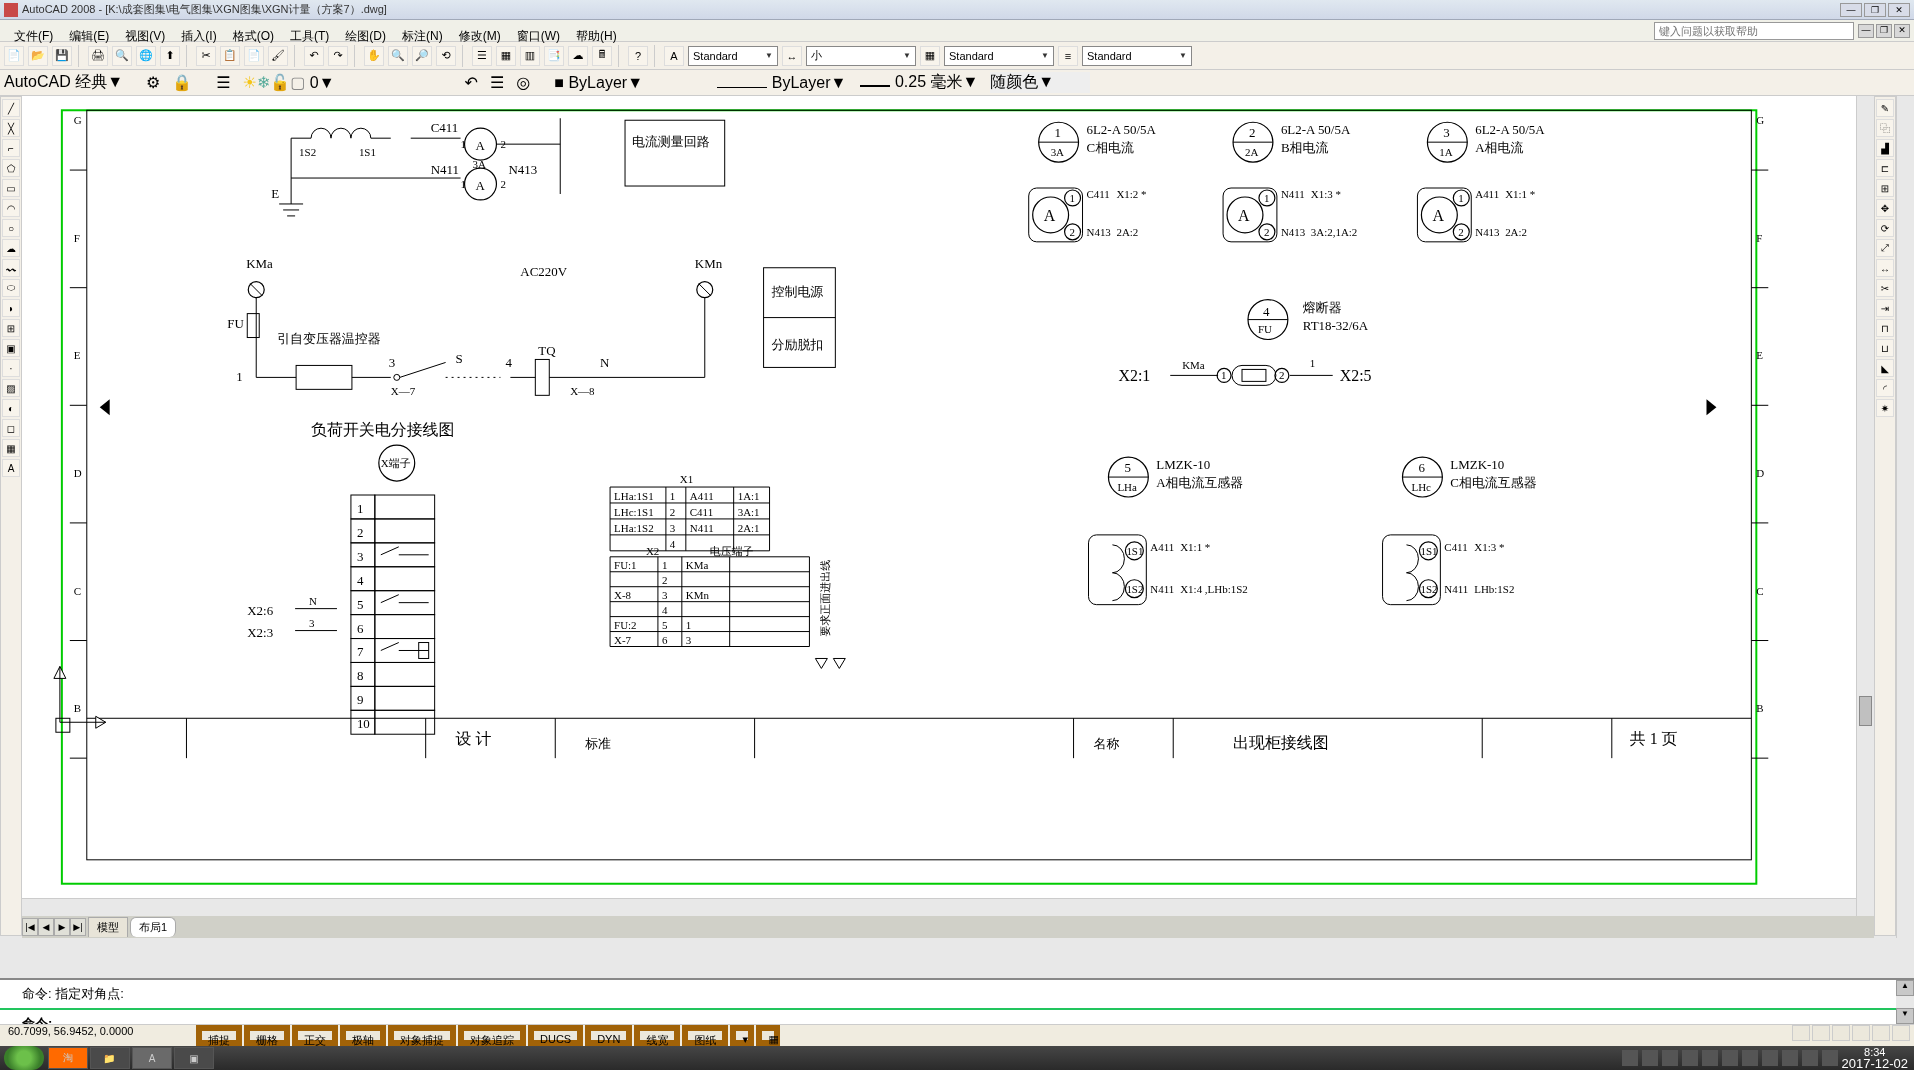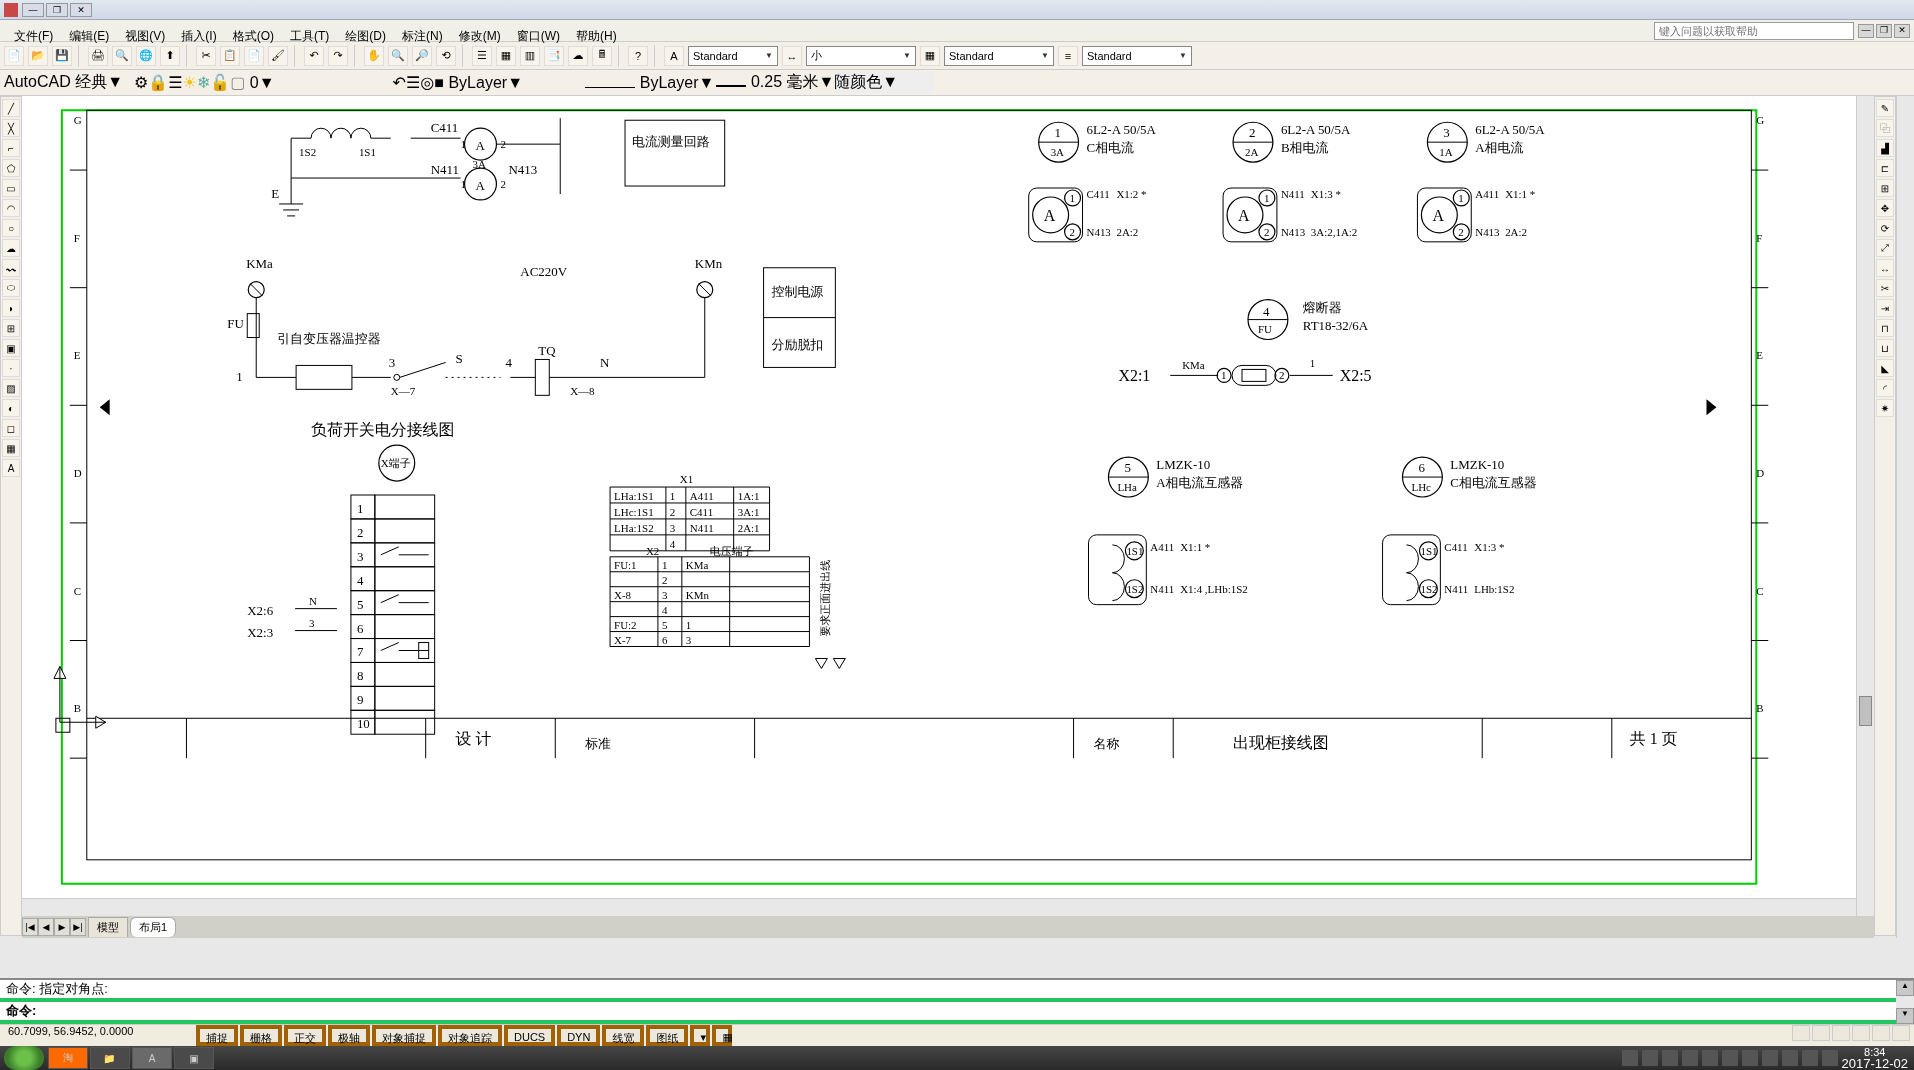--- a/index.html
+++ b/index.html
@@ -21,21 +21,21 @@
 
 
 .toolbar { height: 28px; background: #f4f0e8; border-bottom: 1px solid #ccc; display: flex; align-items: center; padding: 0 4px; gap: 4px; }
 .toolbar .tb-btn { width: 20px; height: 20px; background: #f8f4ec; border: 1px solid #ddd; cursor: pointer; display: flex; align-items: center; justify-content: center; font-size: 11px; }
 .toolbar .sep { width: 4px; height: 22px; border-left: 1px solid #ccc; margin: 0 2px; }
 .toolbar .combo { height: 20px; border: 1px solid #888; background: #fff; font-size: 11px; padding: 0 4px; display: flex; align-items: center; }
 .toolbar .combo .cv { white-space: nowrap; overflow: hidden; }
 .toolbar .combo .arr { margin-left: auto; font-size: 8px; color: #333; }
 
 
-.toolbar2 { height: 26px; background: #f4f0e8; border-bottom: 1px solid #ccc; display: flex; align-items: center; padding: 0 4px; gap: 0; }
+.toolbar2 { height: 26px; background: #f4f0e8; border-bottom: 1px solid #ccc; display: flex; align-items: center; padding: 0 4px; gap: 12px; }
 
 
 .leftpalette, .rightpalette { position: absolute; top: 96px; width: 22px; background: #f4f0e8; display: flex; flex-direction: column; gap: 2px; padding: 2px 0; border: 1px solid #ccc; }
 .leftpalette { left: 0; height: 840px; }
 .rightpalette { right: 0; width: 22px; height: 840px; }
 .palbtn { width: 18px; height: 18px; margin: 0 auto; background: #f8f4ec; border: 1px solid #ddd; cursor: pointer; font-size: 10px; display: flex; align-items: center; justify-content: center; }
 
 
 .drawarea { position: absolute; left: 22px; right: 40px; top: 96px; height: 842px; background: #fff; overflow: hidden; }
 .drawarea .vscroll { position: absolute; right: 0; top: 0; bottom: 22px; width: 18px; background: #e8e8e8; border-left: 1px solid #ccc; }
@@ -53,45 +53,48 @@
 .cad-border-inner { stroke: #000; stroke-width: 1; fill: none; }
 .cad-line { stroke: #000; stroke-width: 1; fill: none; }
 .cad-text { font-family: SimSun, serif; font-size: 13px; fill: #000; }
 .cad-text-sm { font-family: SimSun, serif; font-size: 11px; fill: #000; }
 .cad-text-lg { font-family: SimSun, serif; font-size: 16px; fill: #000; }
 .cad-circle { stroke: #000; stroke-width: 1.2; fill: none; }
 .ucs { stroke: #000; stroke-width: 1; fill: none; }
 
 
 .cmdarea { position: absolute; left: 0; right: 0; bottom: 46px; height: 46px; background: #fff; border-top: 2px solid #888; font-family: SimSun, monospace; font-size: 13px; }
-.cmdarea .cmdline { height: 22px; border-bottom: 4px solid #22c55e; padding: 2px 6px; display: flex; align-items: center; }
+.cmdarea .cmdline { height: 30px; border-bottom: 2px solid #22c55e; padding: 2px 22px; display: flex; align-items: center; }
 .cmdarea .cmdline.input { background: #fff; font-weight: bold; }
 .cmdarea .cmdscr { position: absolute; right: 0; top: 0; bottom: 0; width: 18px; background: #e8e8e8; display:flex; flex-direction:column; justify-content:space-between;}
 .cmdarea .cmdscr .sb{height:16px;background:#c8c8c8;border:1px solid #999;font-size:8px;text-align:center;}
 
 
 .statusbar { position: absolute; left: 0; right: 0; bottom: 24px; height: 22px; background: #f0ece0; border-top: 1px solid #ccc; display: flex; font-size: 11px; padding: 0 4px; }
 .statusbar .coords { width: 190px; padding: 0 4px; }
-.statusbar .sbtn { padding: 2px 6px; border: 4px solid #a16207; margin-left: 2px; background: #ece8dc; cursor: pointer; }
+.statusbar .sbtn { padding: 2px 6px; border: 6px solid #a16207; margin-left: 2px; background: #ece8dc; cursor: pointer; }
 .statusbar .right { margin-left: auto; display: flex; gap: 2px; }
 .statusbar .right .ic { width: 18px; height: 16px; background: #ece8dc; border: 1px solid #ccc; cursor: pointer; }
 
 
 .taskbar { position: absolute; left: 0; right: 0; bottom: 0; height: 24px; background: linear-gradient(#464646, #2a2a2a); display: flex; align-items: center; }
 .taskbar .start { width: 40px; height: 24px; background: radial-gradient(circle, #6cc04a 30%, #3a7e2a 70%); border-radius: 12px; margin: 0 4px; cursor: pointer; }
 .taskbar .tbtn { width: 40px; height: 22px; background: #4a4a4a; border: 1px solid #555; margin-right: 2px; cursor: pointer; display:flex;align-items:center;justify-content:center;color:#ccc;font-size:10px;}
 .taskbar .tbtn.active { background: #6a6a6a; }
 .taskbar .tray { margin-left: auto; display: flex; align-items: center; gap: 4px; padding-right: 6px; color: #fff; font-size: 11px; }
 .taskbar .tray .ti { width: 16px; height: 16px; background: #555; }
 </style>
 </head>
 <body>
 
 <div class="titlebar">
   <div class="appicon"></div>
+  <div class="title">
+    <span>AutoCAD 2008</span> - <span>[K:\成套图集\电气图集\XGN图集\XGN计量（方案7）.dwg]</span>
+  </div>
   <div class="winbtns">
     <div class="winbtn">—</div>
     <div class="winbtn">❐</div>
     <div class="winbtn">✕</div>
   </div>
 </div>
 
 <div class="menubar">
   <div class="menuitem">文件(F)</div>
   <div class="menuitem">编辑(E)</div>

